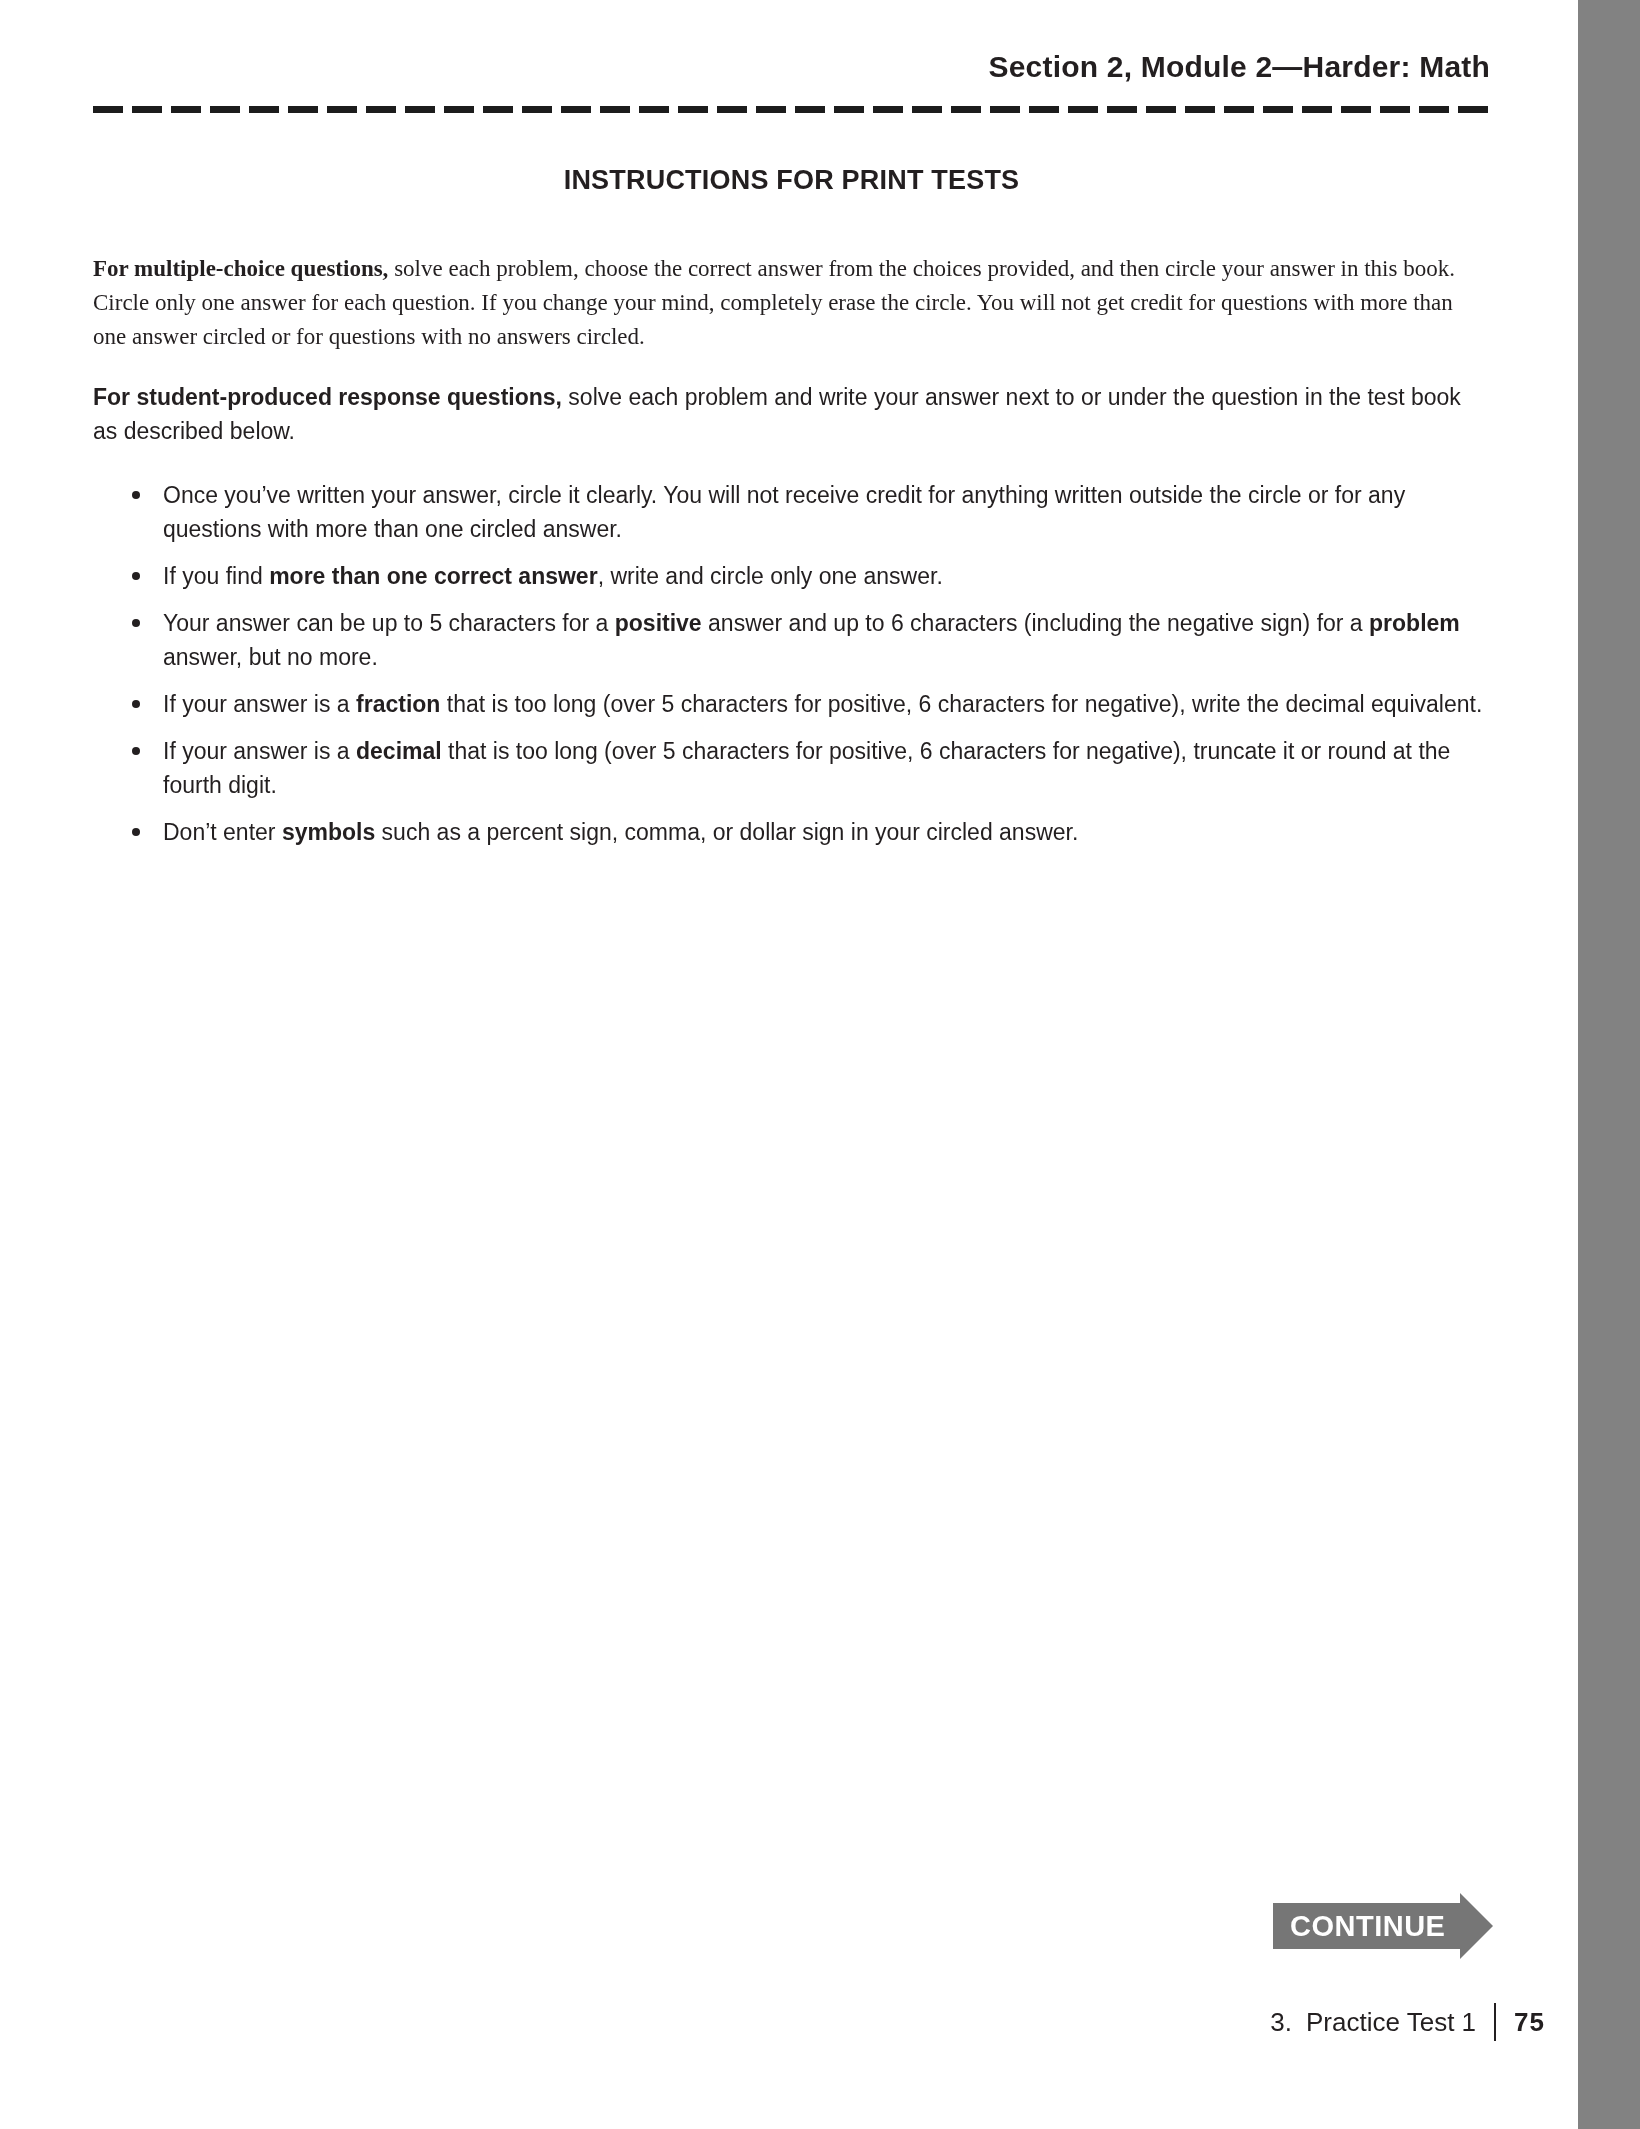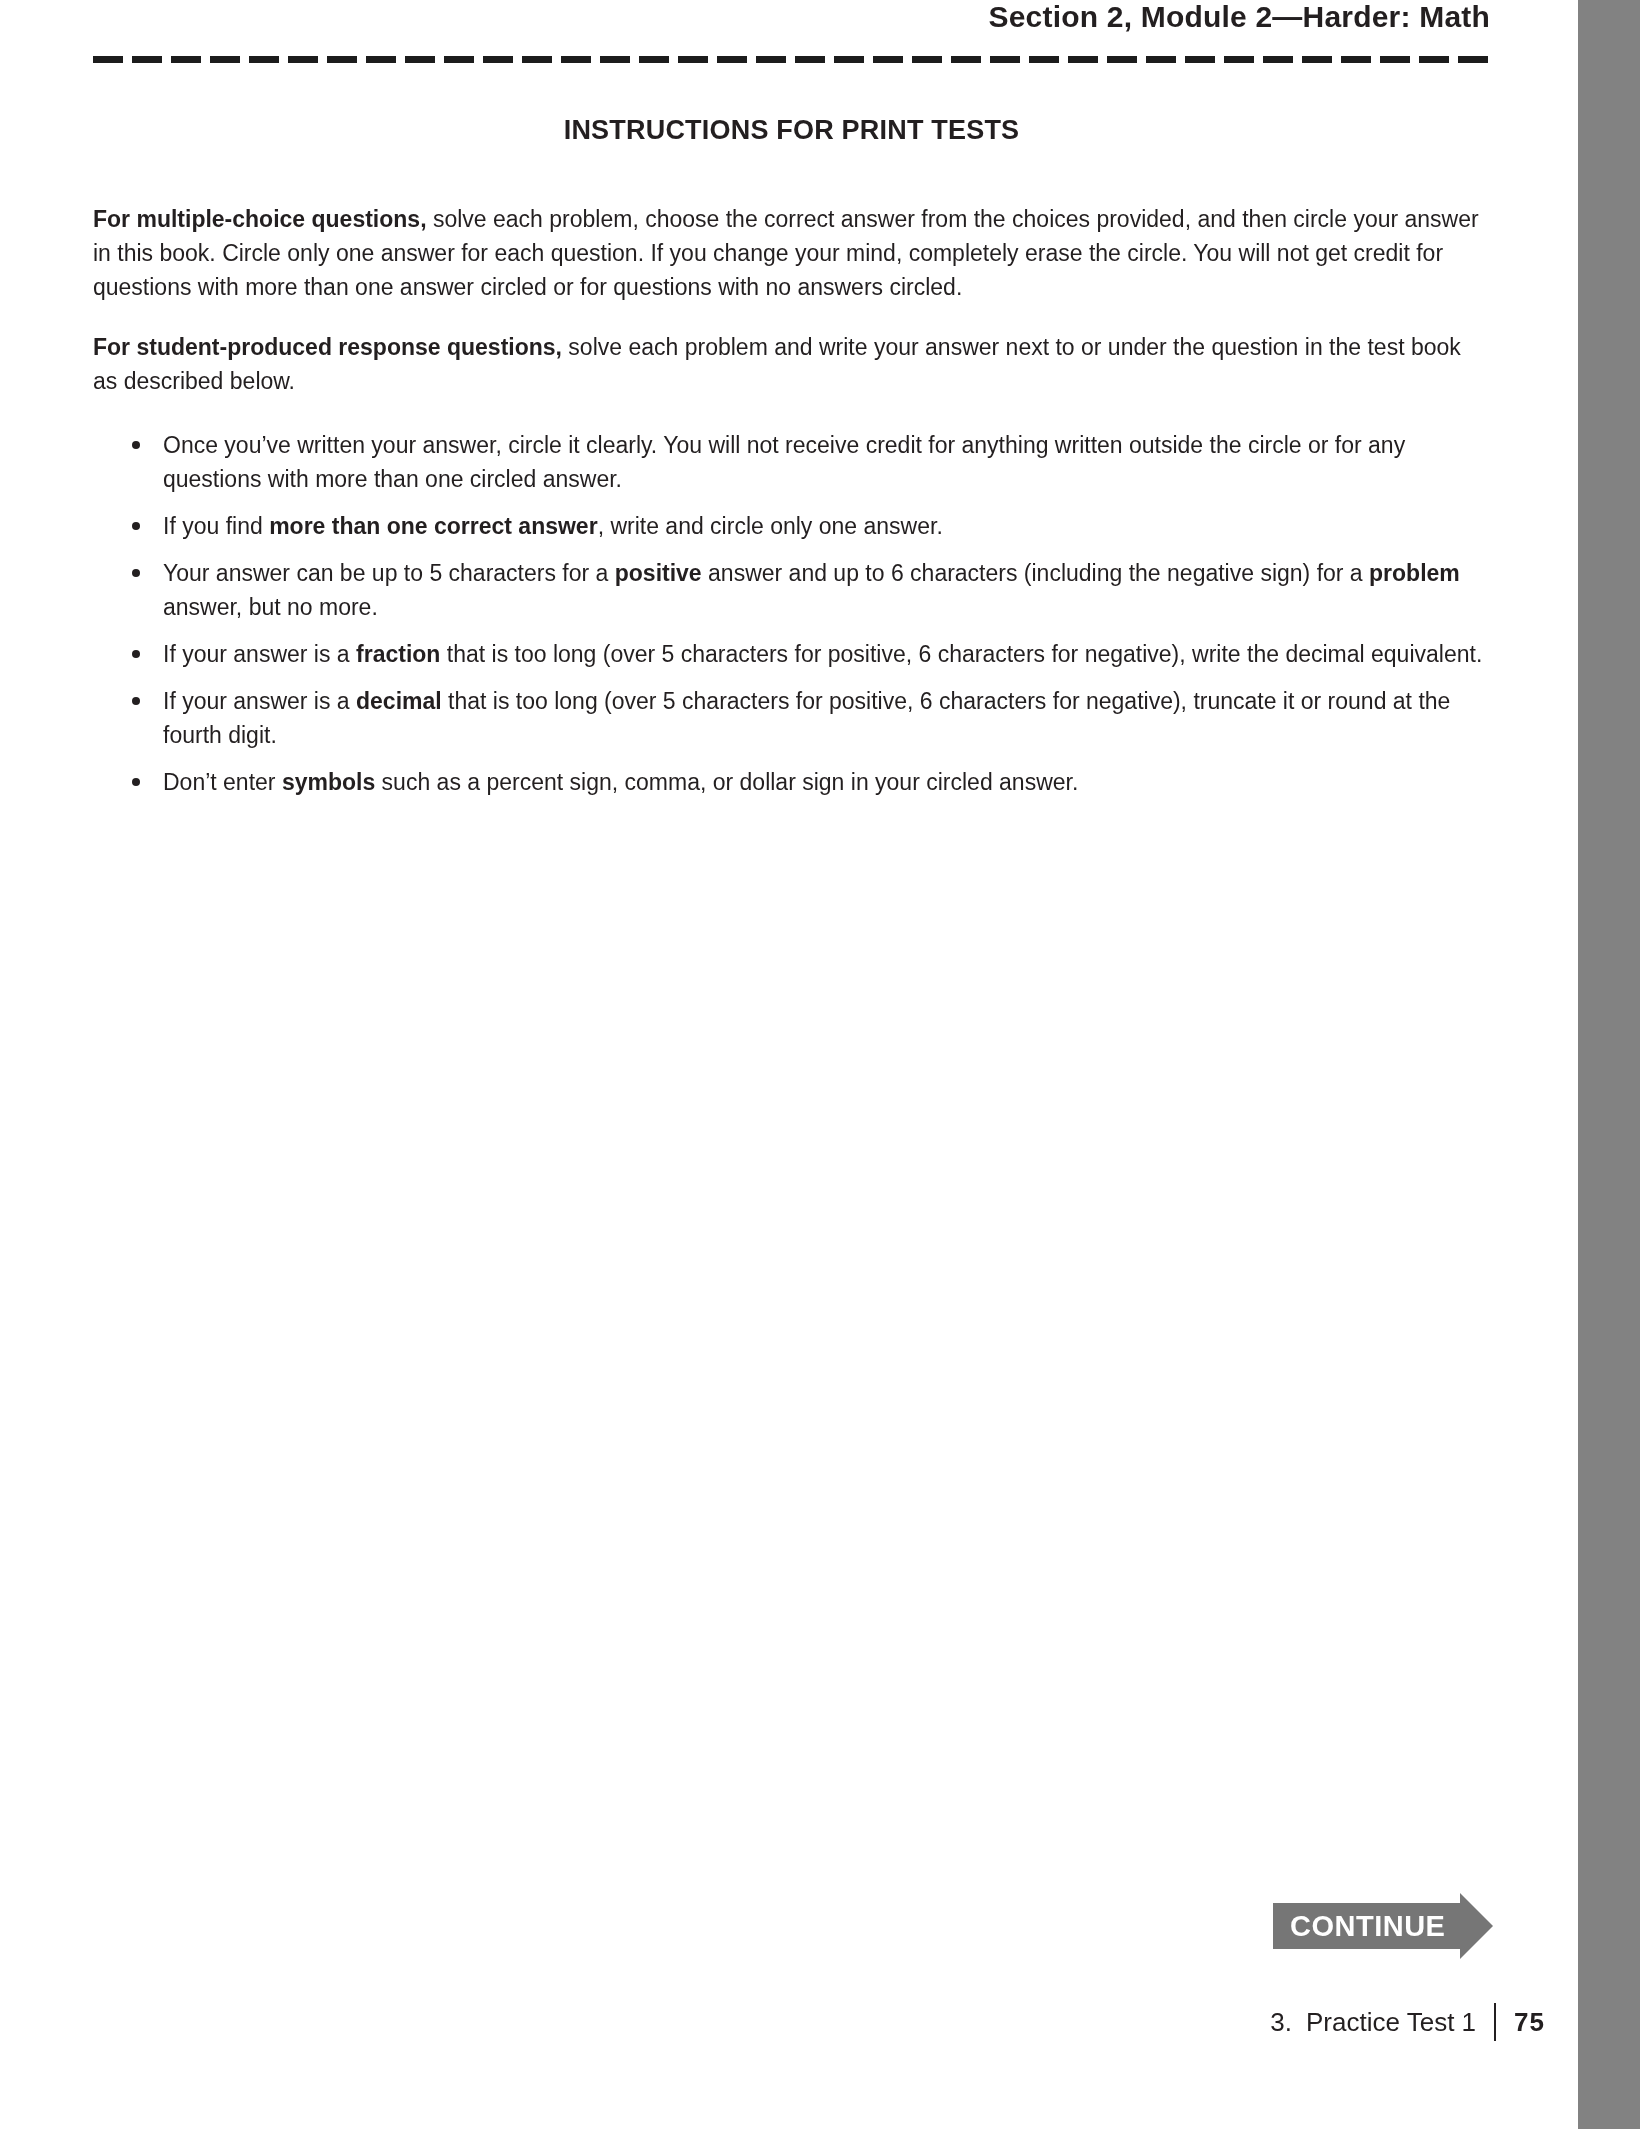--- a/index.html
+++ b/index.html
@@ -13,41 +13,42 @@
   }
   .gray-bar {
     position:absolute; top:0; right:0;
     width:62px; height:2129px;
     background:#828282;
   }
   .content {
     position:absolute; left:93px; top:0; width:1397px;
   }
   .doc-header {
+    margin-top:50px;
     text-align:right;
     font-size:30px; font-weight:bold;
     letter-spacing:0.2px;
   }
   .dashed-divider {
     margin-top:22px;
     height:7px;
     background:repeating-linear-gradient(90deg,
       #1c1c1c 0px, #1c1c1c 30px,
       transparent 30px, transparent 39px);
   }
   .page-title {
     margin-top:52px;
     text-align:center;
     font-size:27px; font-weight:bold;
     letter-spacing:0.2px;
   }
   .para {
     font-size:23px; line-height:34px;
   }
-  .para-1 { margin-top:56px; }
+  .para-1 { margin-top:56px;font-family:Liberation Serif, serif; }
   .para-2 { margin-top:26px; }
   b, .bold { font-weight:bold; }
   ul.instruction-list {
     margin-top:30px;
     list-style:none;
   }
   ul.instruction-list li {
     position:relative;
     padding-left:70px;
     margin-bottom:13px;

